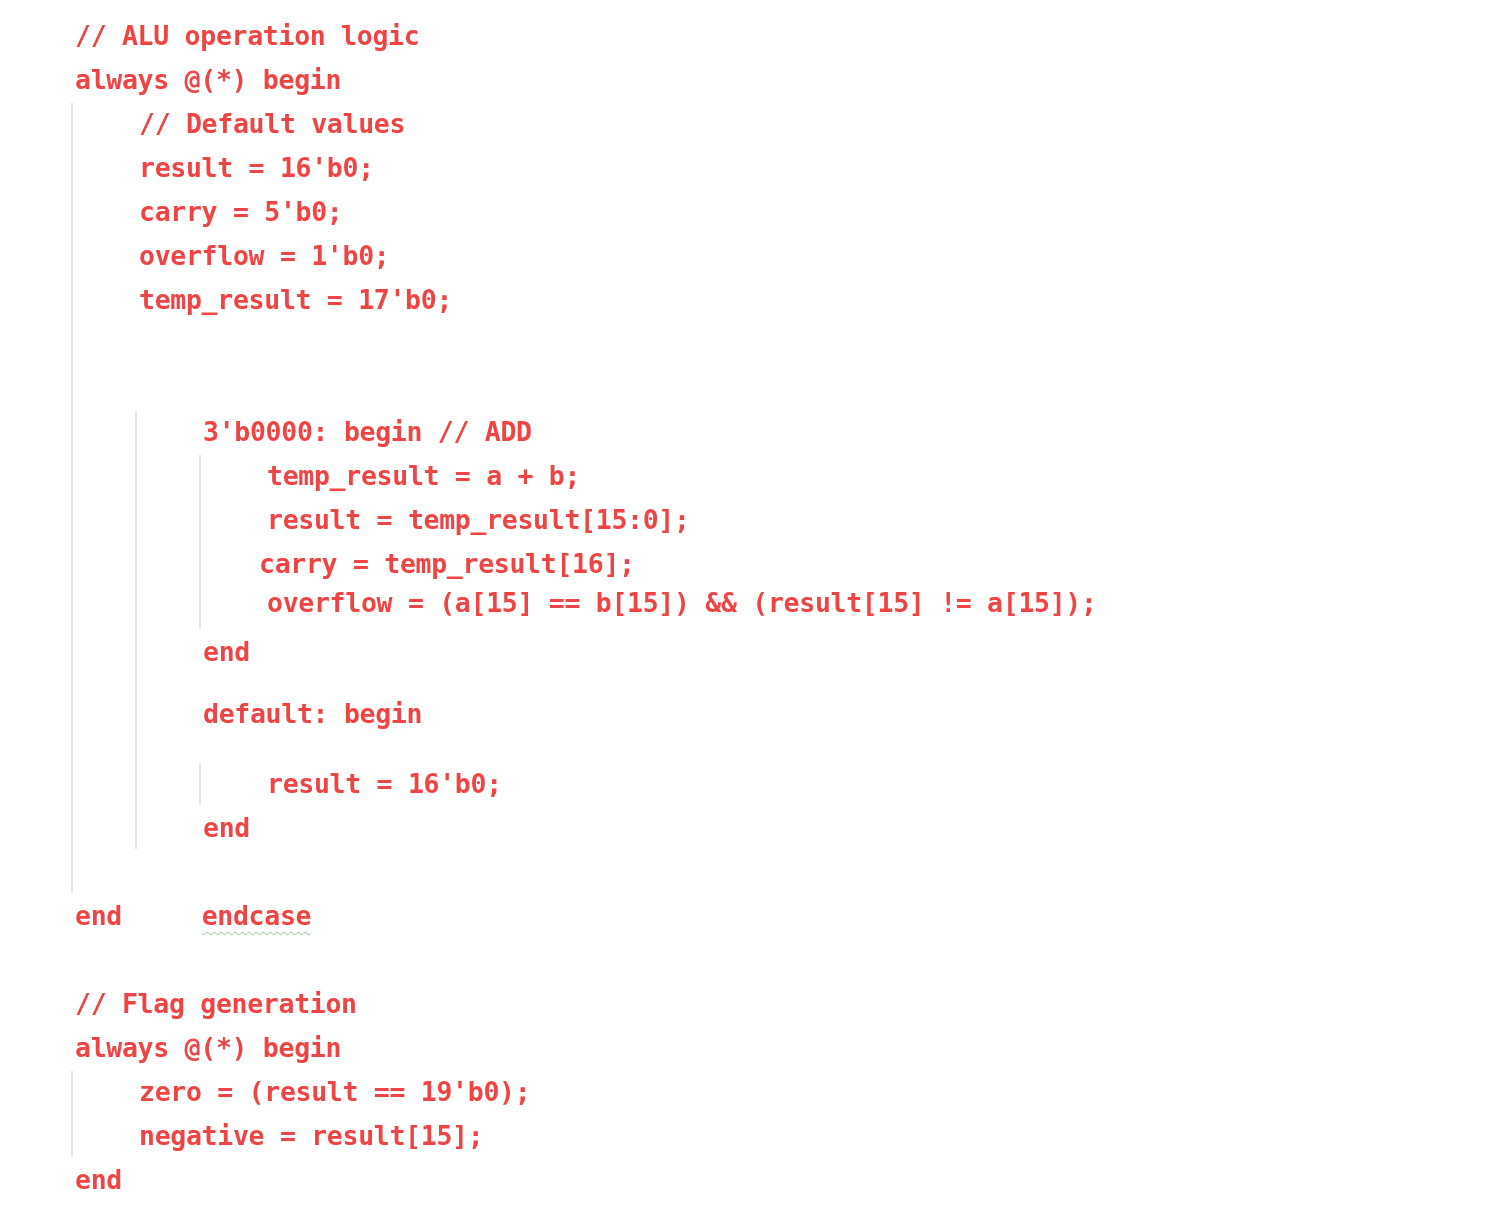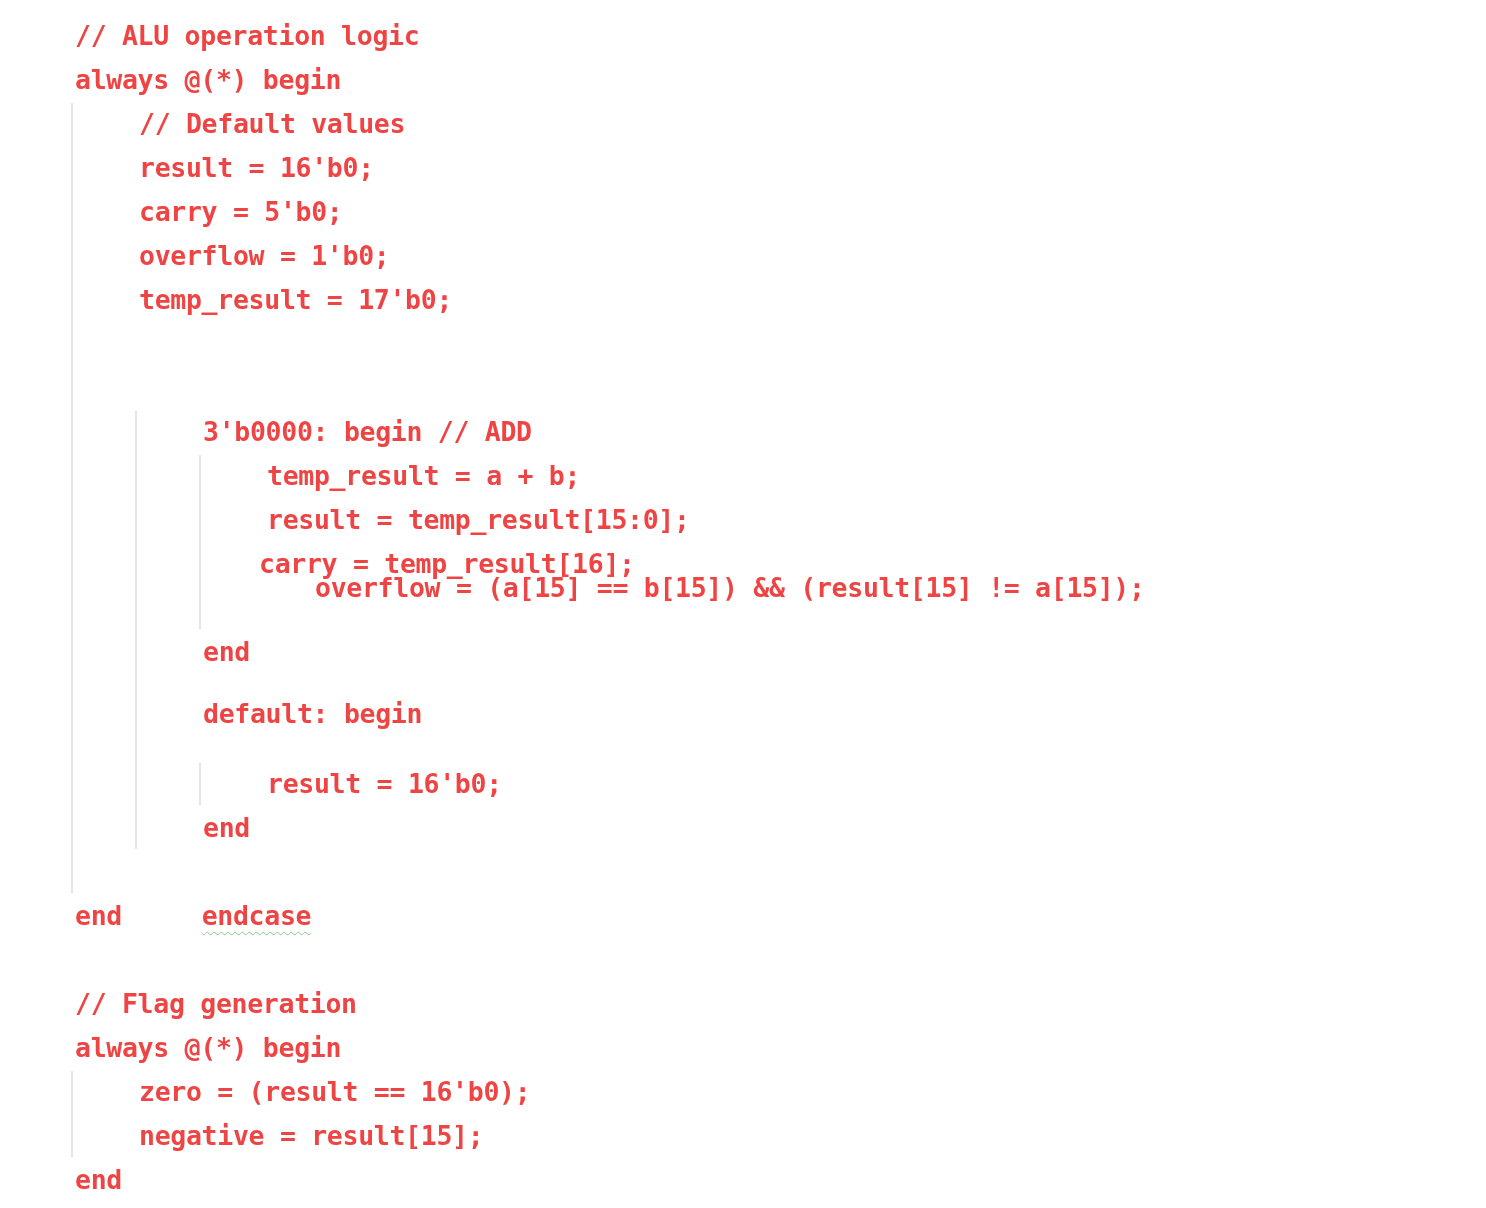--- a/index.html
+++ b/index.html
@@ -38,29 +38,29 @@
   <div class="line" style="top:102px; left:139px;">// Default values</div>
   <div class="line" style="top:146px; left:139px;">result = 16'b0;</div>
   <div class="line" style="top:190px; left:139px;">carry = 5'b0;</div>
   <div class="line" style="top:234px; left:139px;">overflow = 1'b0;</div>
   <div class="line" style="top:278px; left:139px;">temp_result = 17'b0;</div>
   <div class="line" style="top:322px; left:75px;"></div>
   <div class="line" style="top:410px; left:203px;">3'b0000: begin // ADD</div>
   <div class="line" style="top:454px; left:267px;">temp_result = a + b;</div>
   <div class="line" style="top:498px; left:267px;">result = temp_result[15:0];</div>
   <div class="line" style="top:542px; left:259px;">carry = temp_result[16];</div>
-  <div class="line" style="top:566px; left:267px;margin-left:48px;">overflow = (a[15] == b[15]) &amp;&amp; (result[15] != a[15]);</div>
+  <div class="line" style="top:581px; left:267px;">overflow = (a[15] == b[15]) &amp;&amp; (result[15] != a[15]);</div>
   <div class="line" style="top:630px; left:203px;">end</div>
   <div class="line" style="top:674px; left:75px;"></div>
   <div class="line" style="top:692px; left:203px;">default: begin</div>
   <div class="line" style="top:762px; left:267px;">result = 16'b0;</div>
   <div class="line" style="top:806px; left:203px;">end</div>
   <div class="line" style="top:850px; left:139px;">
     <span class="squiggle">endcase</span>
   </div>
   <div class="line" style="top:894px; left:75px;">end</div>
   <div class="line" style="top:938px; left:75px;"></div>
   <div class="line" style="top:982px; left:75px;">// Flag generation</div>
   <div class="line" style="top:1026px; left:75px;">always @(*) begin</div>
-  <div class="line" style="top:1070px; left:139px;">zero = (result == 16'b0);</div>
+  <div class="line" style="top:1070px; left:139px;">zero = (result == 19'b0);</div>
   <div class="line" style="top:1114px; left:139px;">negative = result[15];</div>
   <div class="line" style="top:1158px; left:75px;">end</div>
 </div>
 
 </body></html>

